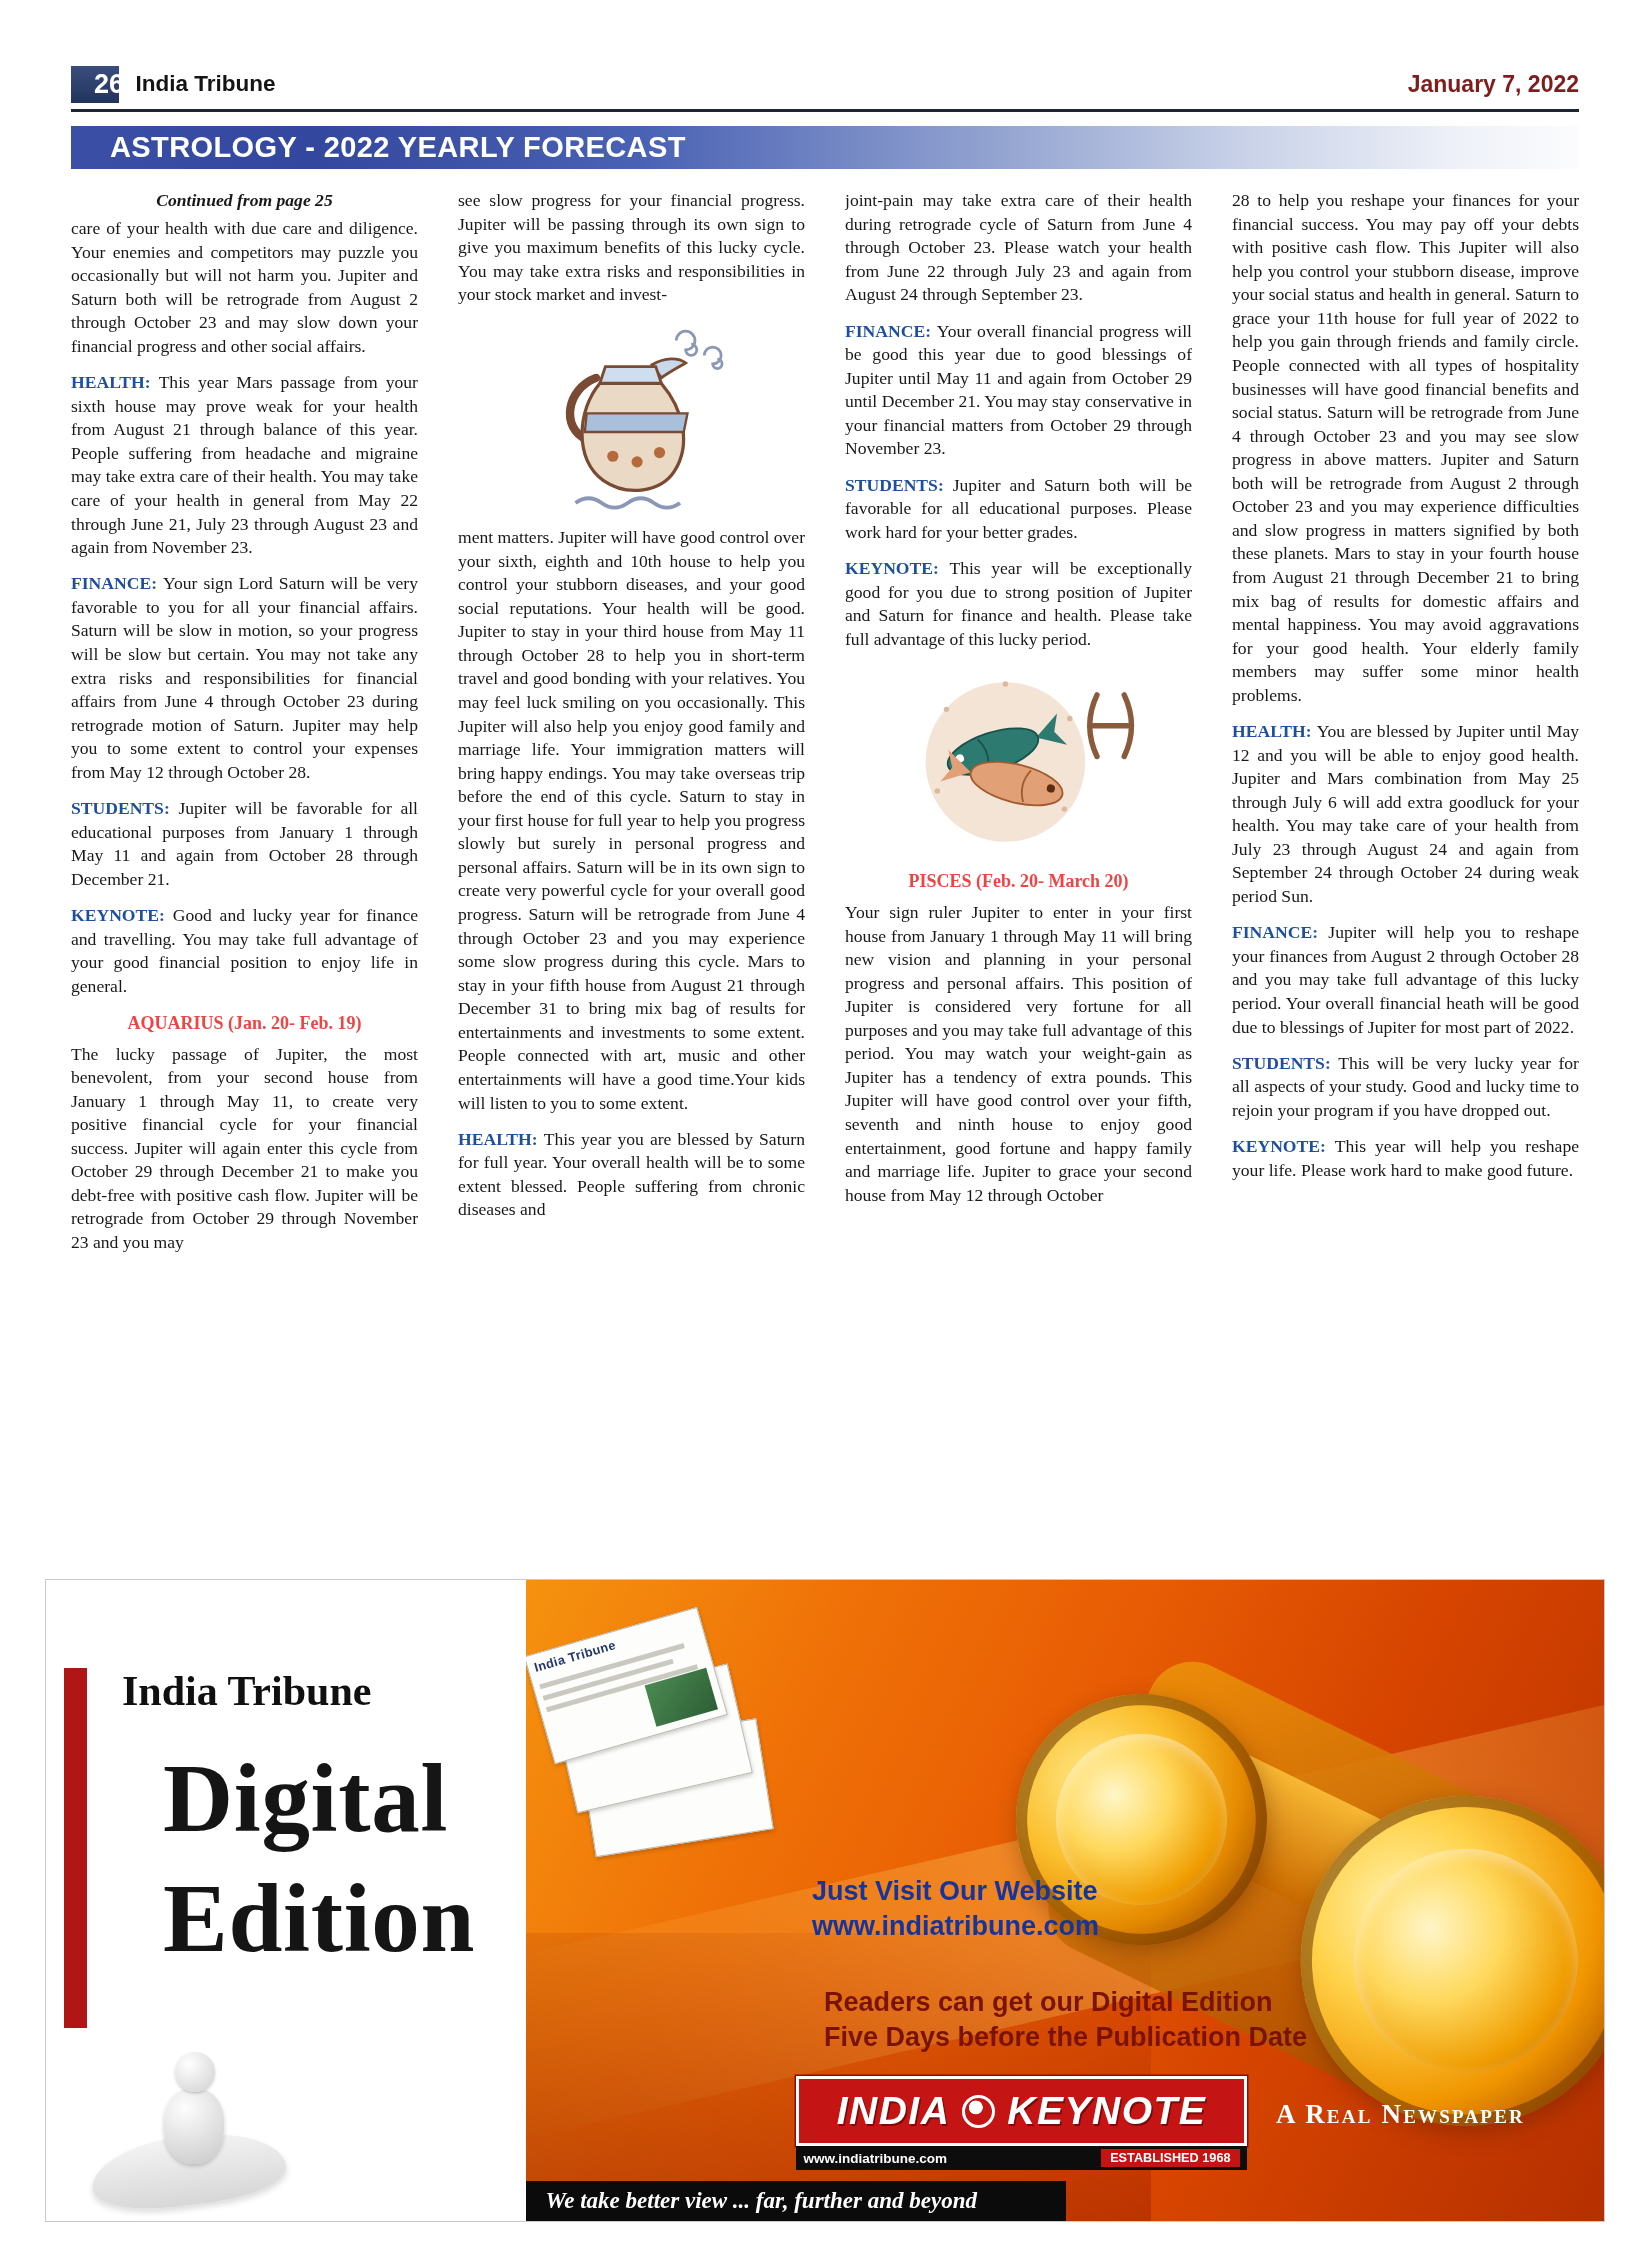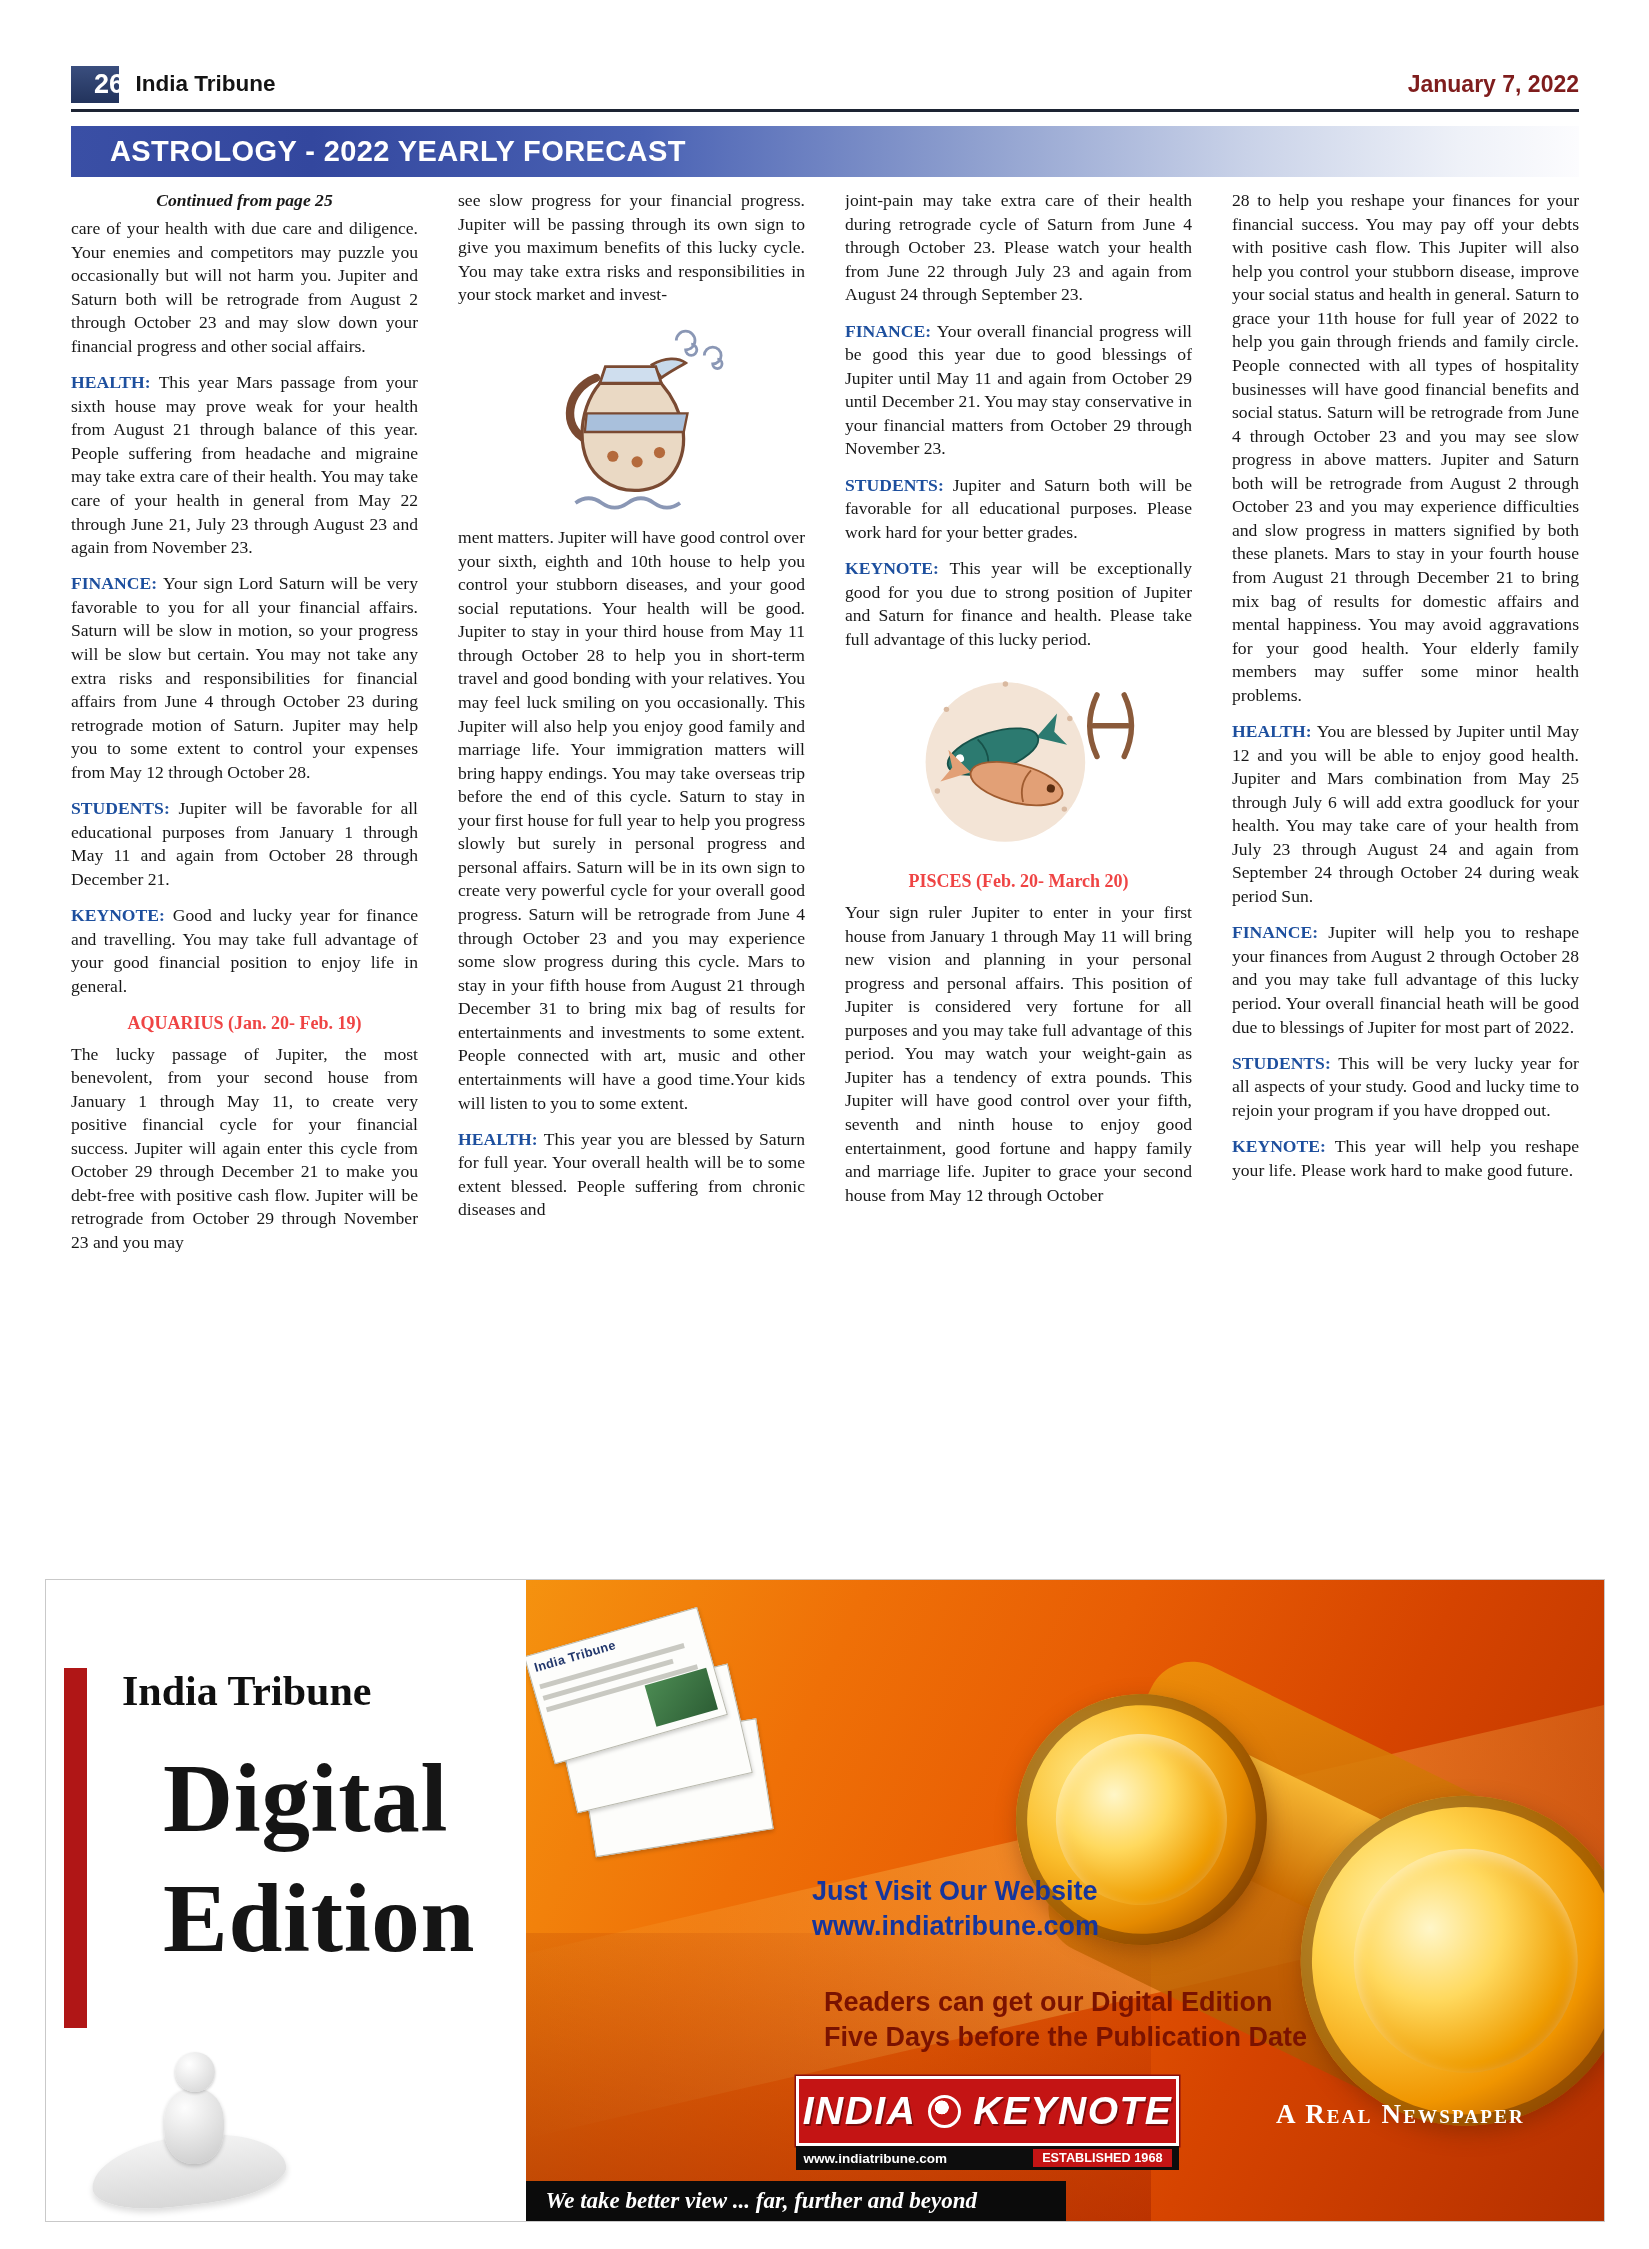--- a/index.html
+++ b/index.html
@@ -11,21 +11,21 @@
   .masthead-row { position:absolute; left:71px; right:71px; top:63px; height:42px;
                   display:flex; align-items:center; }
   .page-number { width:48px; height:37px; background:linear-gradient(180deg,#3a4e7e,#22335c);
                  color:#fff; font:bold 27px "Liberation Sans",sans-serif;
                  display:flex; align-items:center; justify-content:center;padding-left:28px; }
   .masthead { margin-left:16.5px; font:bold 22.5px "Liberation Sans",sans-serif; color:#141414; }
   .issue-date { margin-left:auto; font:bold 23px "Liberation Sans",sans-serif; color:#7f1d1d; }
   .header-rule { position:absolute; left:71px; right:71px; top:109px; height:3px; background:#1d2433; }
 
   
-  .section-bar { position:absolute; left:71px; right:71px; top:126px; height:51px;
+  .section-bar { position:absolute; left:71px; right:71px; top:126px; height:43px;
     background:linear-gradient(90deg,#3a4fa5 0%,#33479e 16%,#4a62b4 38%,#8fa0cf 60%,#c9d2e8 78%,#eef1f8 92%,#fcfcfe 100%);
     display:flex; align-items:center; }
   .section-bar span { color:#ffffff; font:bold 29px "Liberation Sans",sans-serif;
                       letter-spacing:0.4px; padding-left:39px; }
 
   
   .columns { position:absolute; left:71px; right:71px; top:189px; height:1359px;
              display:flex; gap:40px; }
   .col { flex:1 1 0; overflow:hidden; text-align:justify;
          font-size:17.6px; line-height:1.34; color:#181818; }
@@ -96,21 +96,21 @@
   .mini-line { position:absolute; left:6px; height:4.5px; background:#c9c9c2; }
   .ml1 { top:30px; width:150px; } .ml2 { top:42px; width:135px; } .ml3 { top:54px; width:157px; }
   .green-chip { position:absolute; right:7.5px; bottom:7.5px; width:64px; height:43px;
                 background:linear-gradient(140deg,#4b8a52,#2d5e35); }
 
   .ad-visit { position:absolute; left:286px; top:294px; color:#16359c;
               font:bold 27px "Liberation Sans",sans-serif; line-height:1.28; }
   .ad-readers { position:absolute; left:298px; top:405px; color:#7a1200;
                 font:bold 27px "Liberation Sans",sans-serif; line-height:1.28; }
 
-  .logo-block { position:absolute; left:270px; top:496px; width:383px; }
+  .logo-block { position:absolute; left:270px; top:496px; width:451px; }
   .logo-box { height:70px; background:#c41414; border:3px solid #ffffff;
               box-shadow:0 0 0 1.5px #8a0e0e; display:flex; align-items:center;
               justify-content:center; gap:12px; }
   .logo-box span { color:#fff; font:italic 900 39px "Liberation Sans",sans-serif;
                    letter-spacing:1.5px; text-shadow:1.5px 1.5px 0 #7a0b0b; }
   .logo-emblem { width:33px; height:33px; border-radius:50%; border:3.7px solid #ffffff;
                  background:radial-gradient(circle at 40% 35%, #ffffff 0 28%, #c41414 30%); }
   .logo-strip { height:24px; background:#0d0d0d; display:flex; align-items:center;
                 justify-content:space-between; padding:0 7.5px;
                 font:bold 13.5px "Liberation Sans",sans-serif; color:#fff; }

